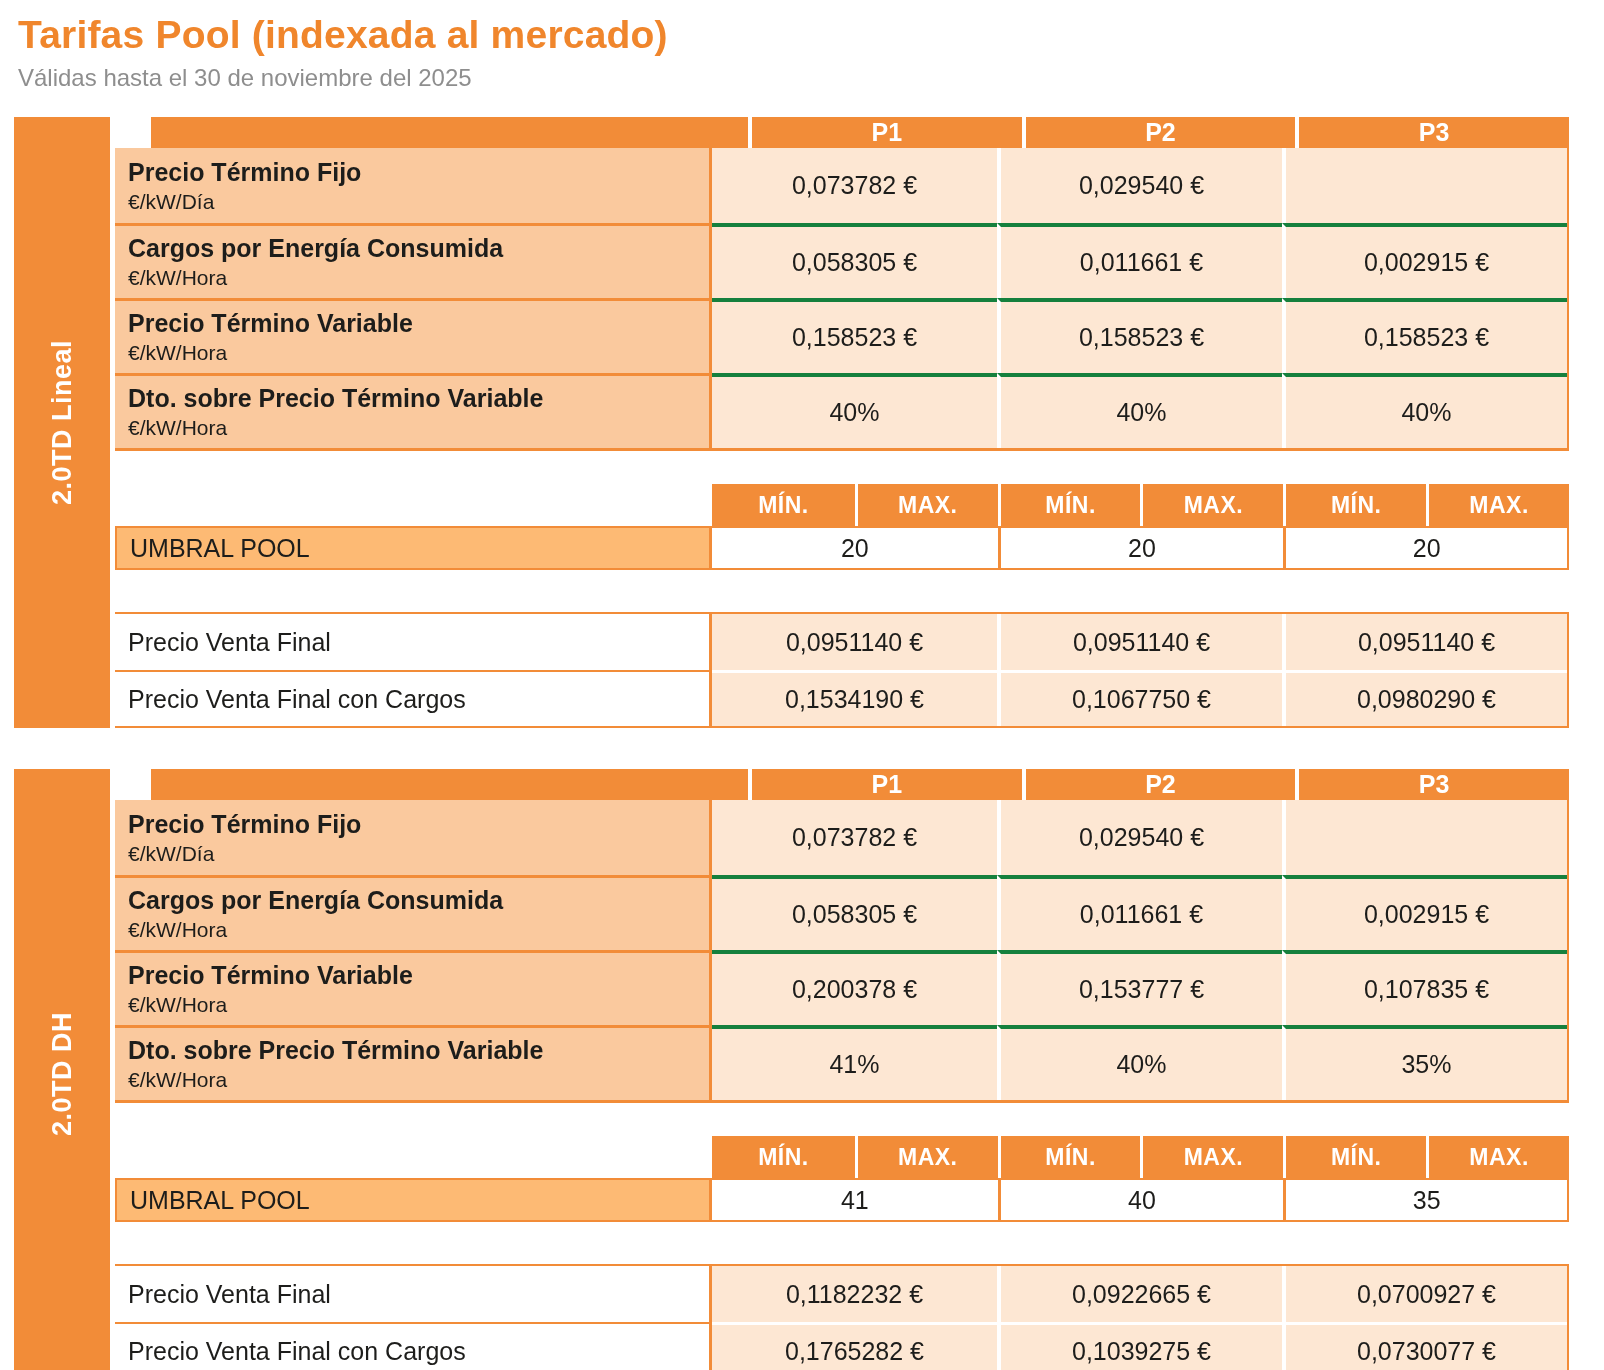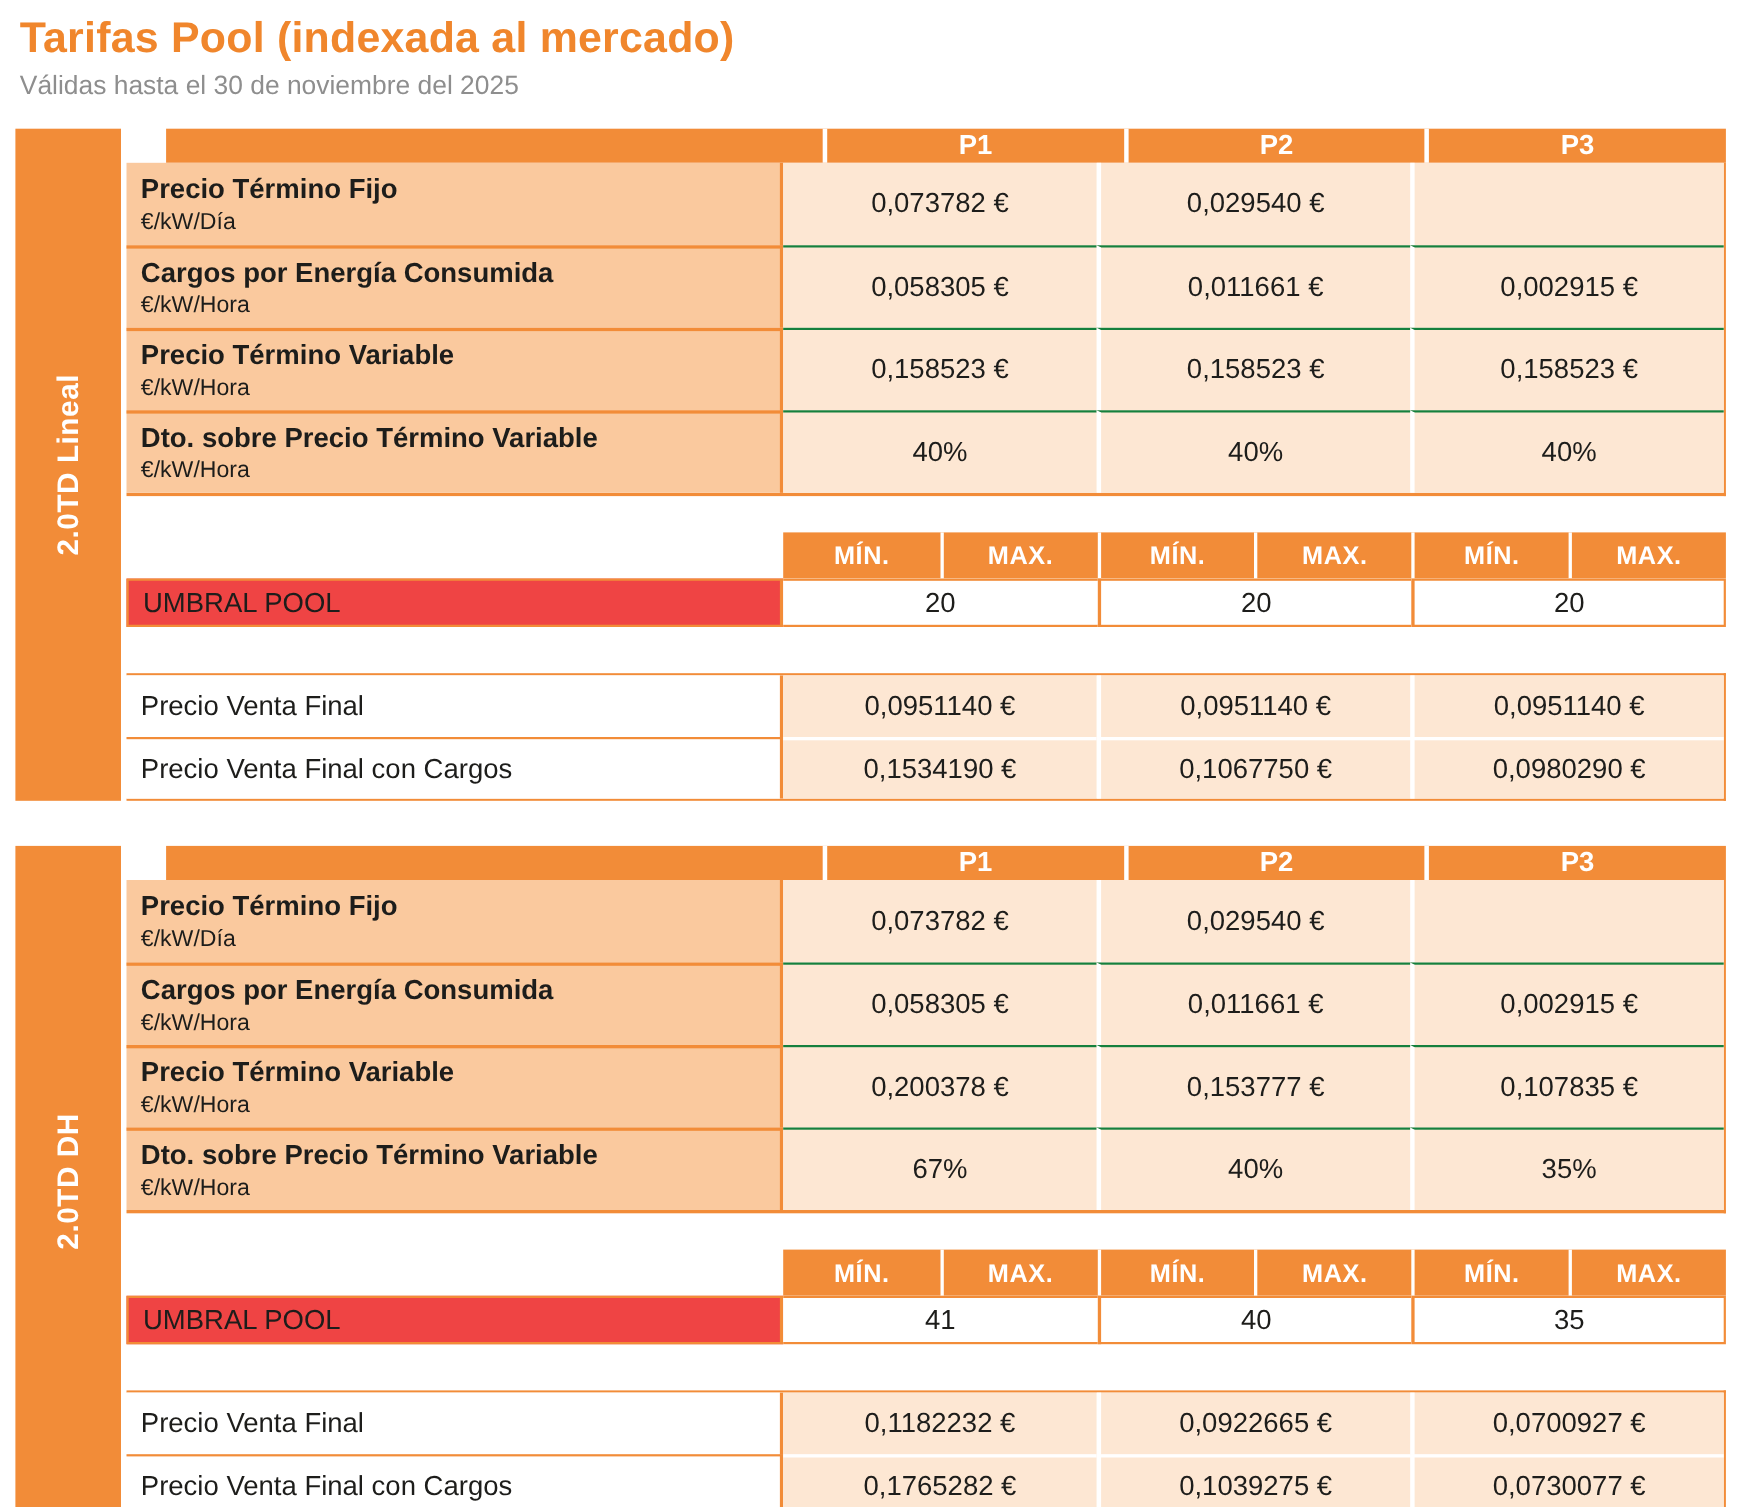--- a/index.html
+++ b/index.html
@@ -65,21 +65,21 @@
     border-right: 3px solid #f28c38;
     border-top: 3px solid #f28c38;
     display: flex; flex-direction: column; justify-content: center;
     padding-left: 13px;
   }
   .mainrows .row:first-child .lbl { border-top: none; }
   .lbl-title { font-weight: bold; font-size: 25px; line-height: 1.2; }
   .lbl-unit  { font-size: 21px; line-height: 1.2; margin-top: 2px; }
   .mainrows .val {
     background: #fde7d3;
-    border-top: 2px solid #15803d;
+    border-top: 4px solid #15803d;
     display: flex; align-items: center; justify-content: center;
     font-size: 25px;
   }
   .mainrows .row:first-child .val { border-top: none; }
   .mainrows .val.v2, .mainrows .val.v3 { border-left: 4px solid #ffffff; }
 
   .gap1 { height: 33px; }
   .gap2 { height: 42px; }
 
   
@@ -92,21 +92,21 @@
   .mm .mc {
     color: #ffffff; font-weight: bold; font-size: 23px;
     display: flex; align-items: center; justify-content: center;
     letter-spacing: 0.5px;
   }
   .mm .mc + .mc { border-left: 3px solid #ffffff; text-align: right; }
 
   
   .umbral { height: 44px; }
   .umbral .lbl {
-    background: #ef4444;
+    background: #fdba74;
     border: 2px solid #f28c38;
     border-right: 3px solid #f28c38;
     display: flex; align-items: center;
     padding-left: 13px;
     font-size: 25px;
   }
   .umbral .val {
     background: #ffffff;
     border-top: 2px solid #f28c38;
     border-bottom: 2px solid #f28c38;
@@ -272,21 +272,21 @@
         </div>
         <div class="val v1">0,200378 €</div>
         <div class="val v2">0,153777 €</div>
         <div class="val v3">0,107835 €</div>
       </div>
       <div class="cols row">
         <div class="lbl">
           <div class="lbl-title">Dto. sobre Precio Término Variable</div>
           <div class="lbl-unit">€/kW/Hora</div>
         </div>
-        <div class="val v1">67%</div>
+        <div class="val v1">41%</div>
         <div class="val v2">40%</div>
         <div class="val v3">35%</div>
       </div>
     </div>
 
     <div class="gap1"></div>
 
     <div class="mm">
       <div class="mc">MÍN.</div>
       <div class="mc">MAX.</div>

